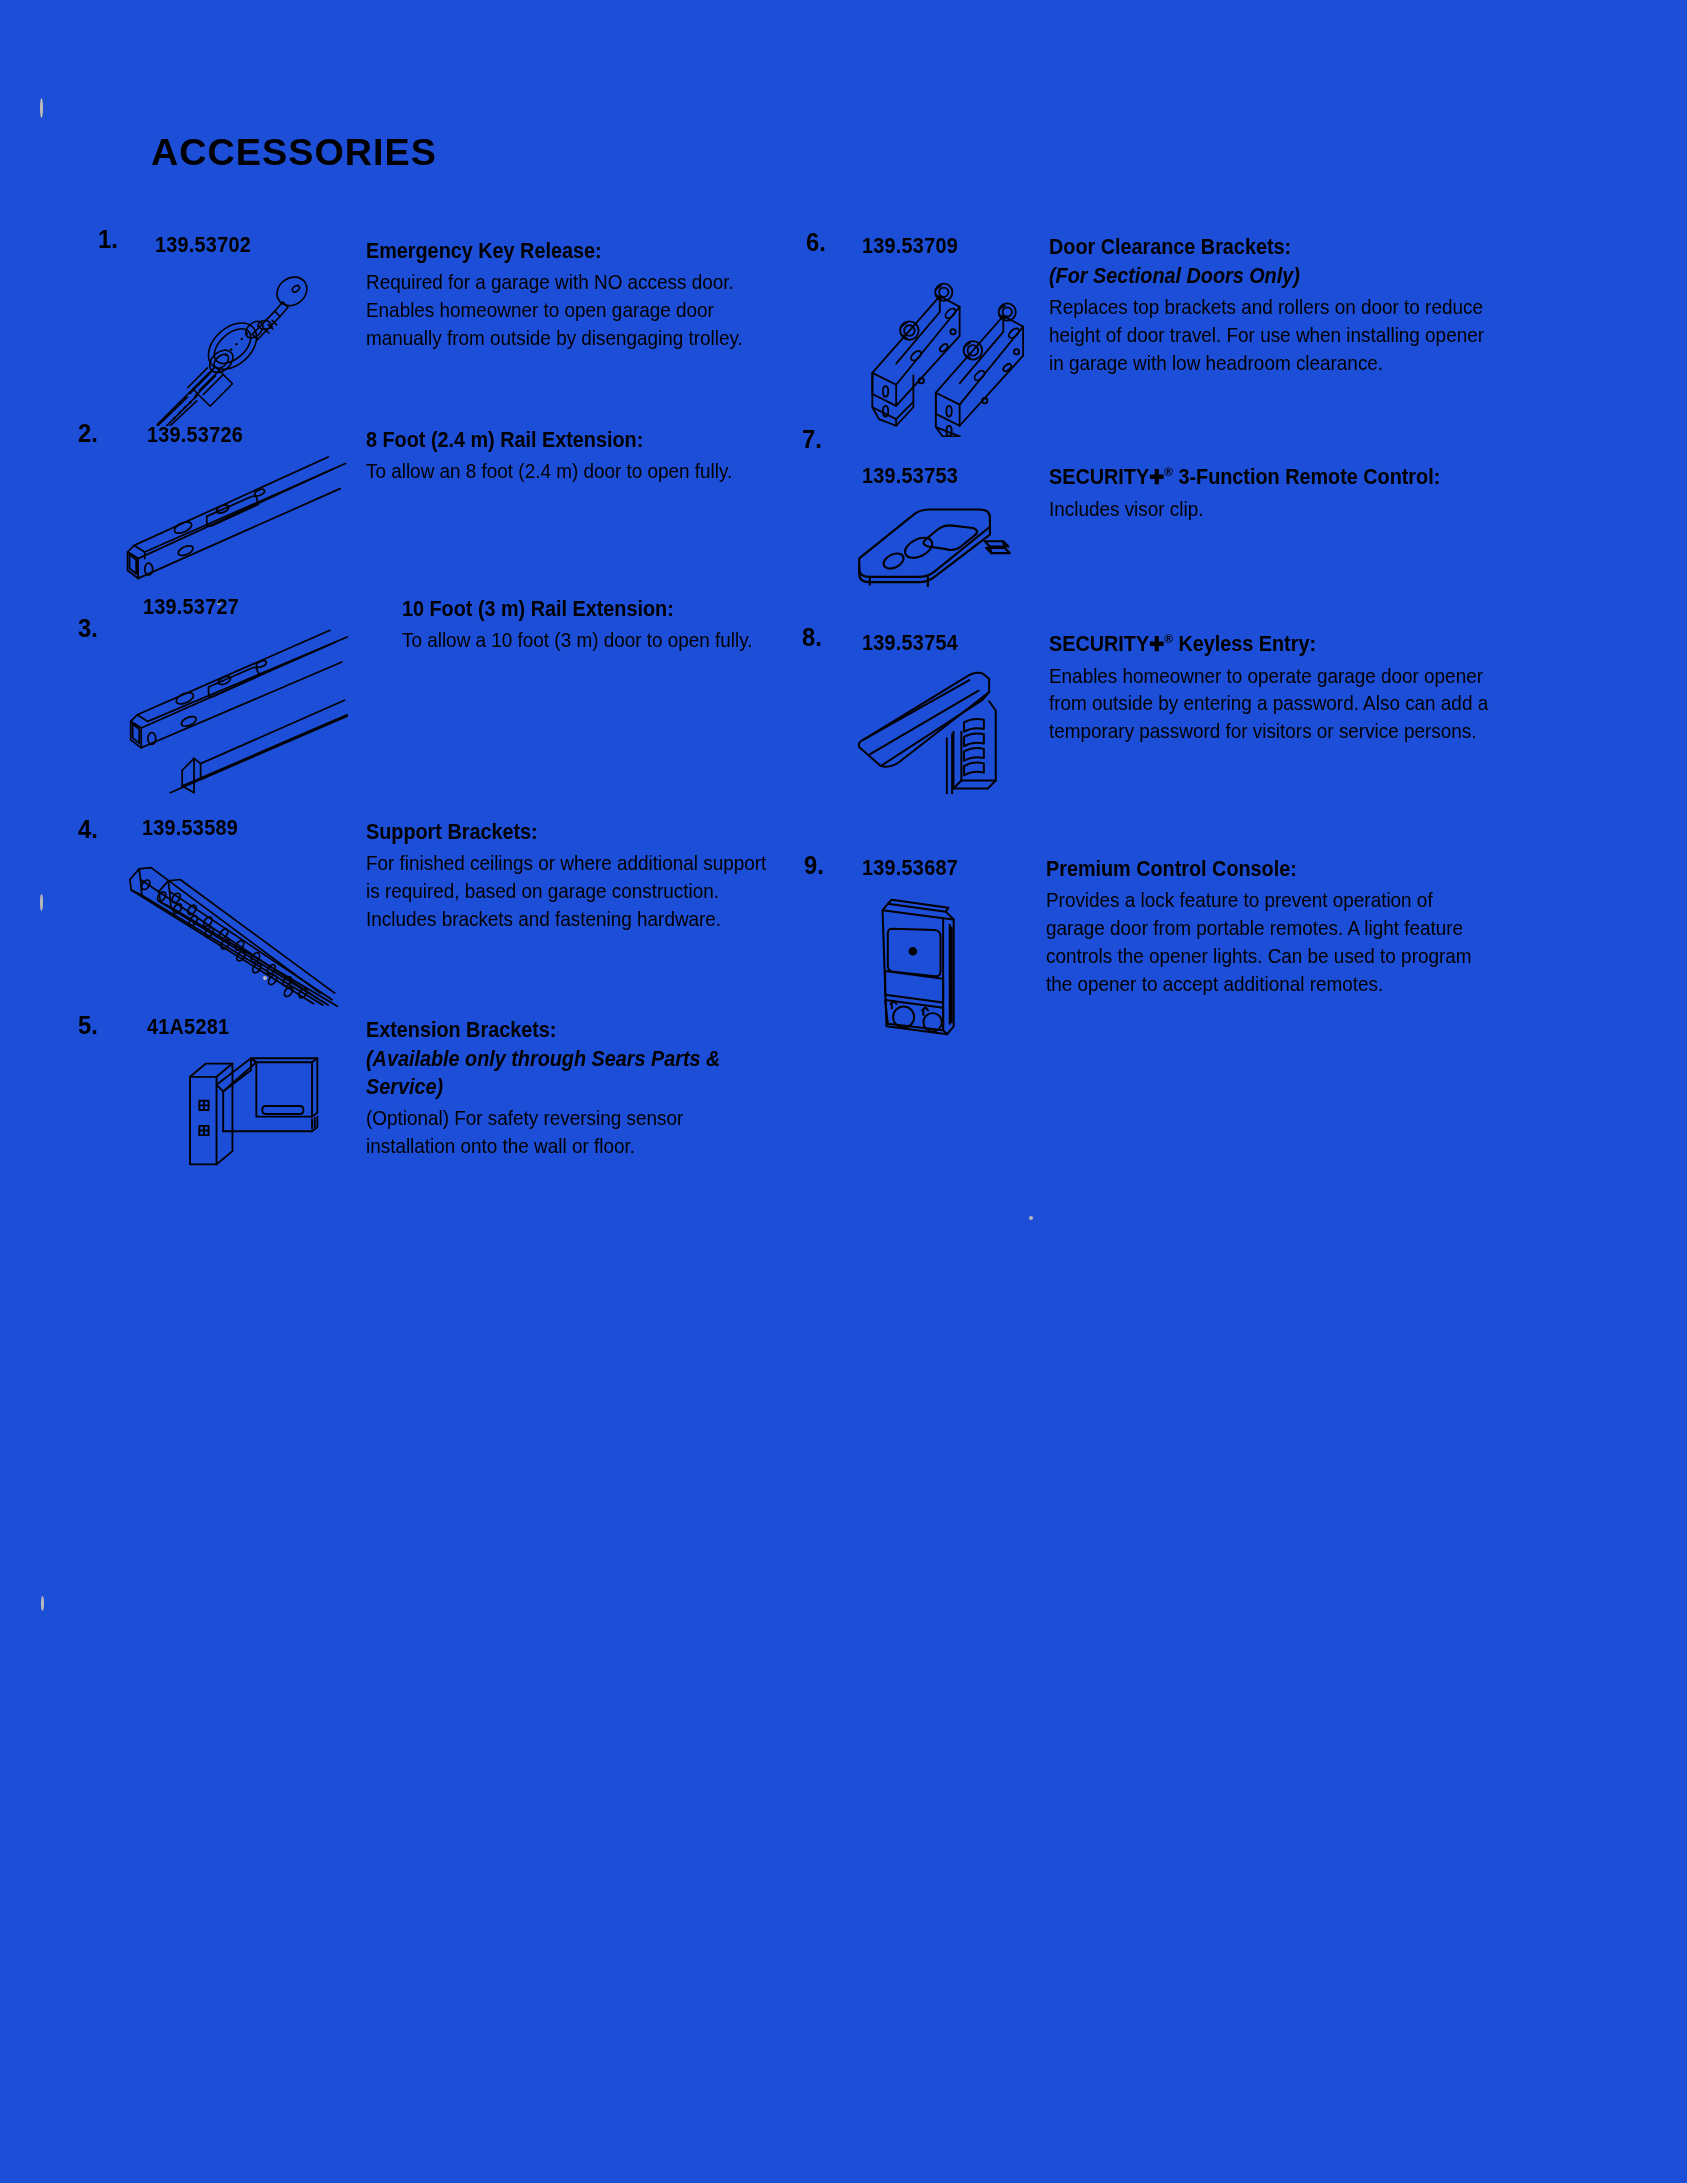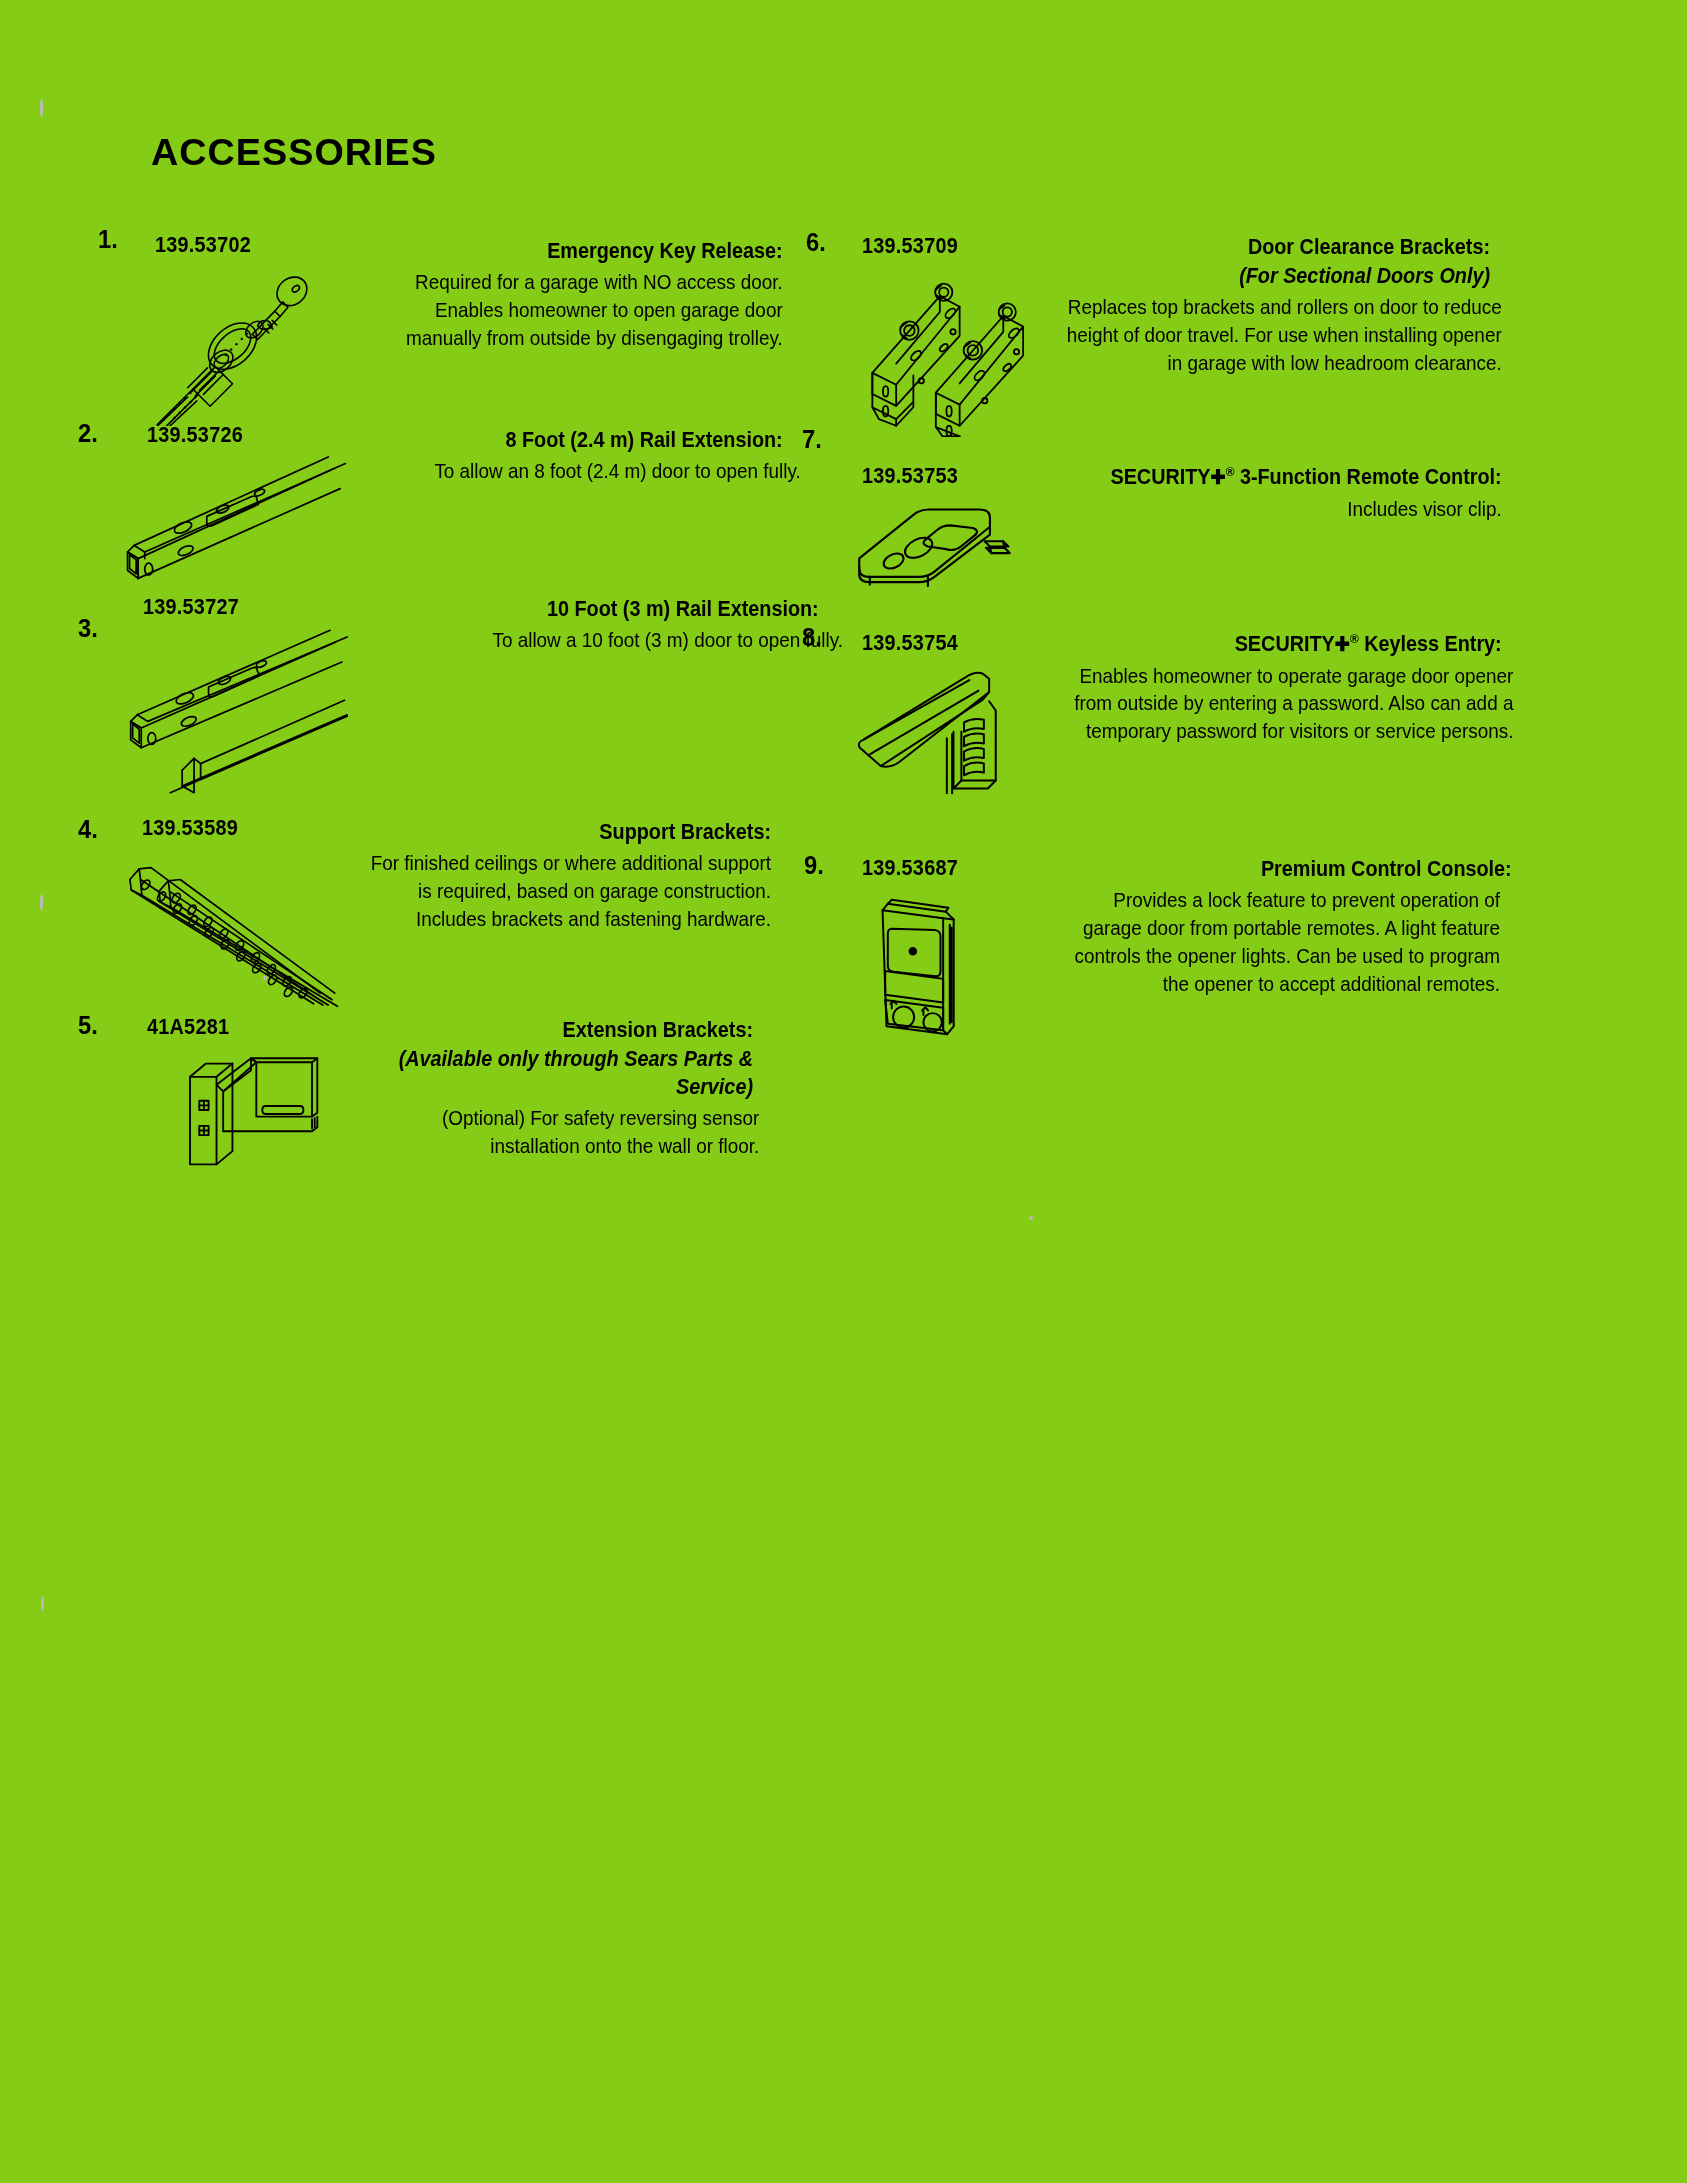--- a/index.html
+++ b/index.html
@@ -12,22 +12,21 @@
     height: 2183px;
     position: relative;
     font-family: "Liberation Sans", sans-serif;
     color: #000000;
     overflow: hidden;
   }
 
   .page {
     position: absolute;
     inset: 0;
-    background: #84cc16;
-    text-align: right;
+    background: #1d4ed8;
   }
 
   
   .section-title {
     position: absolute;
     left: 151px;
     top: 132px;
     font-size: 37px;
     font-weight: bold;
     letter-spacing: 1px;
@@ -522,21 +521,21 @@
             <circle cx="92" cy="194" r="14"></circle>
 
             <path d="M28 166 l5 -5 l4 5 M30 166 l0 7"></path>
             <path d="M76 176 l5 -5 l4 5 M78 176 l0 7"></path>
 
             <path d="M118 46 L118 196 M121 50 L121 194"></path>
           </g>
         </svg>
       </div>
 
-      <div class="item-text" style="left:272px; top:855px; width:503px;">
+      <div class="item-text" style="left:259px; top:855px; width:503px;">
         <div class="item-head">Premium Control Console:</div>
         <div class="item-desc nowrapbox" style="width:490px;">Provides a lock feature to prevent operation of garage door from portable remotes. A light feature controls the opener lights. Can be used to program the opener to accept additional remotes.</div>
       </div>
     </div>
 
   </div>
 </div>
 
 
 </body></html>

